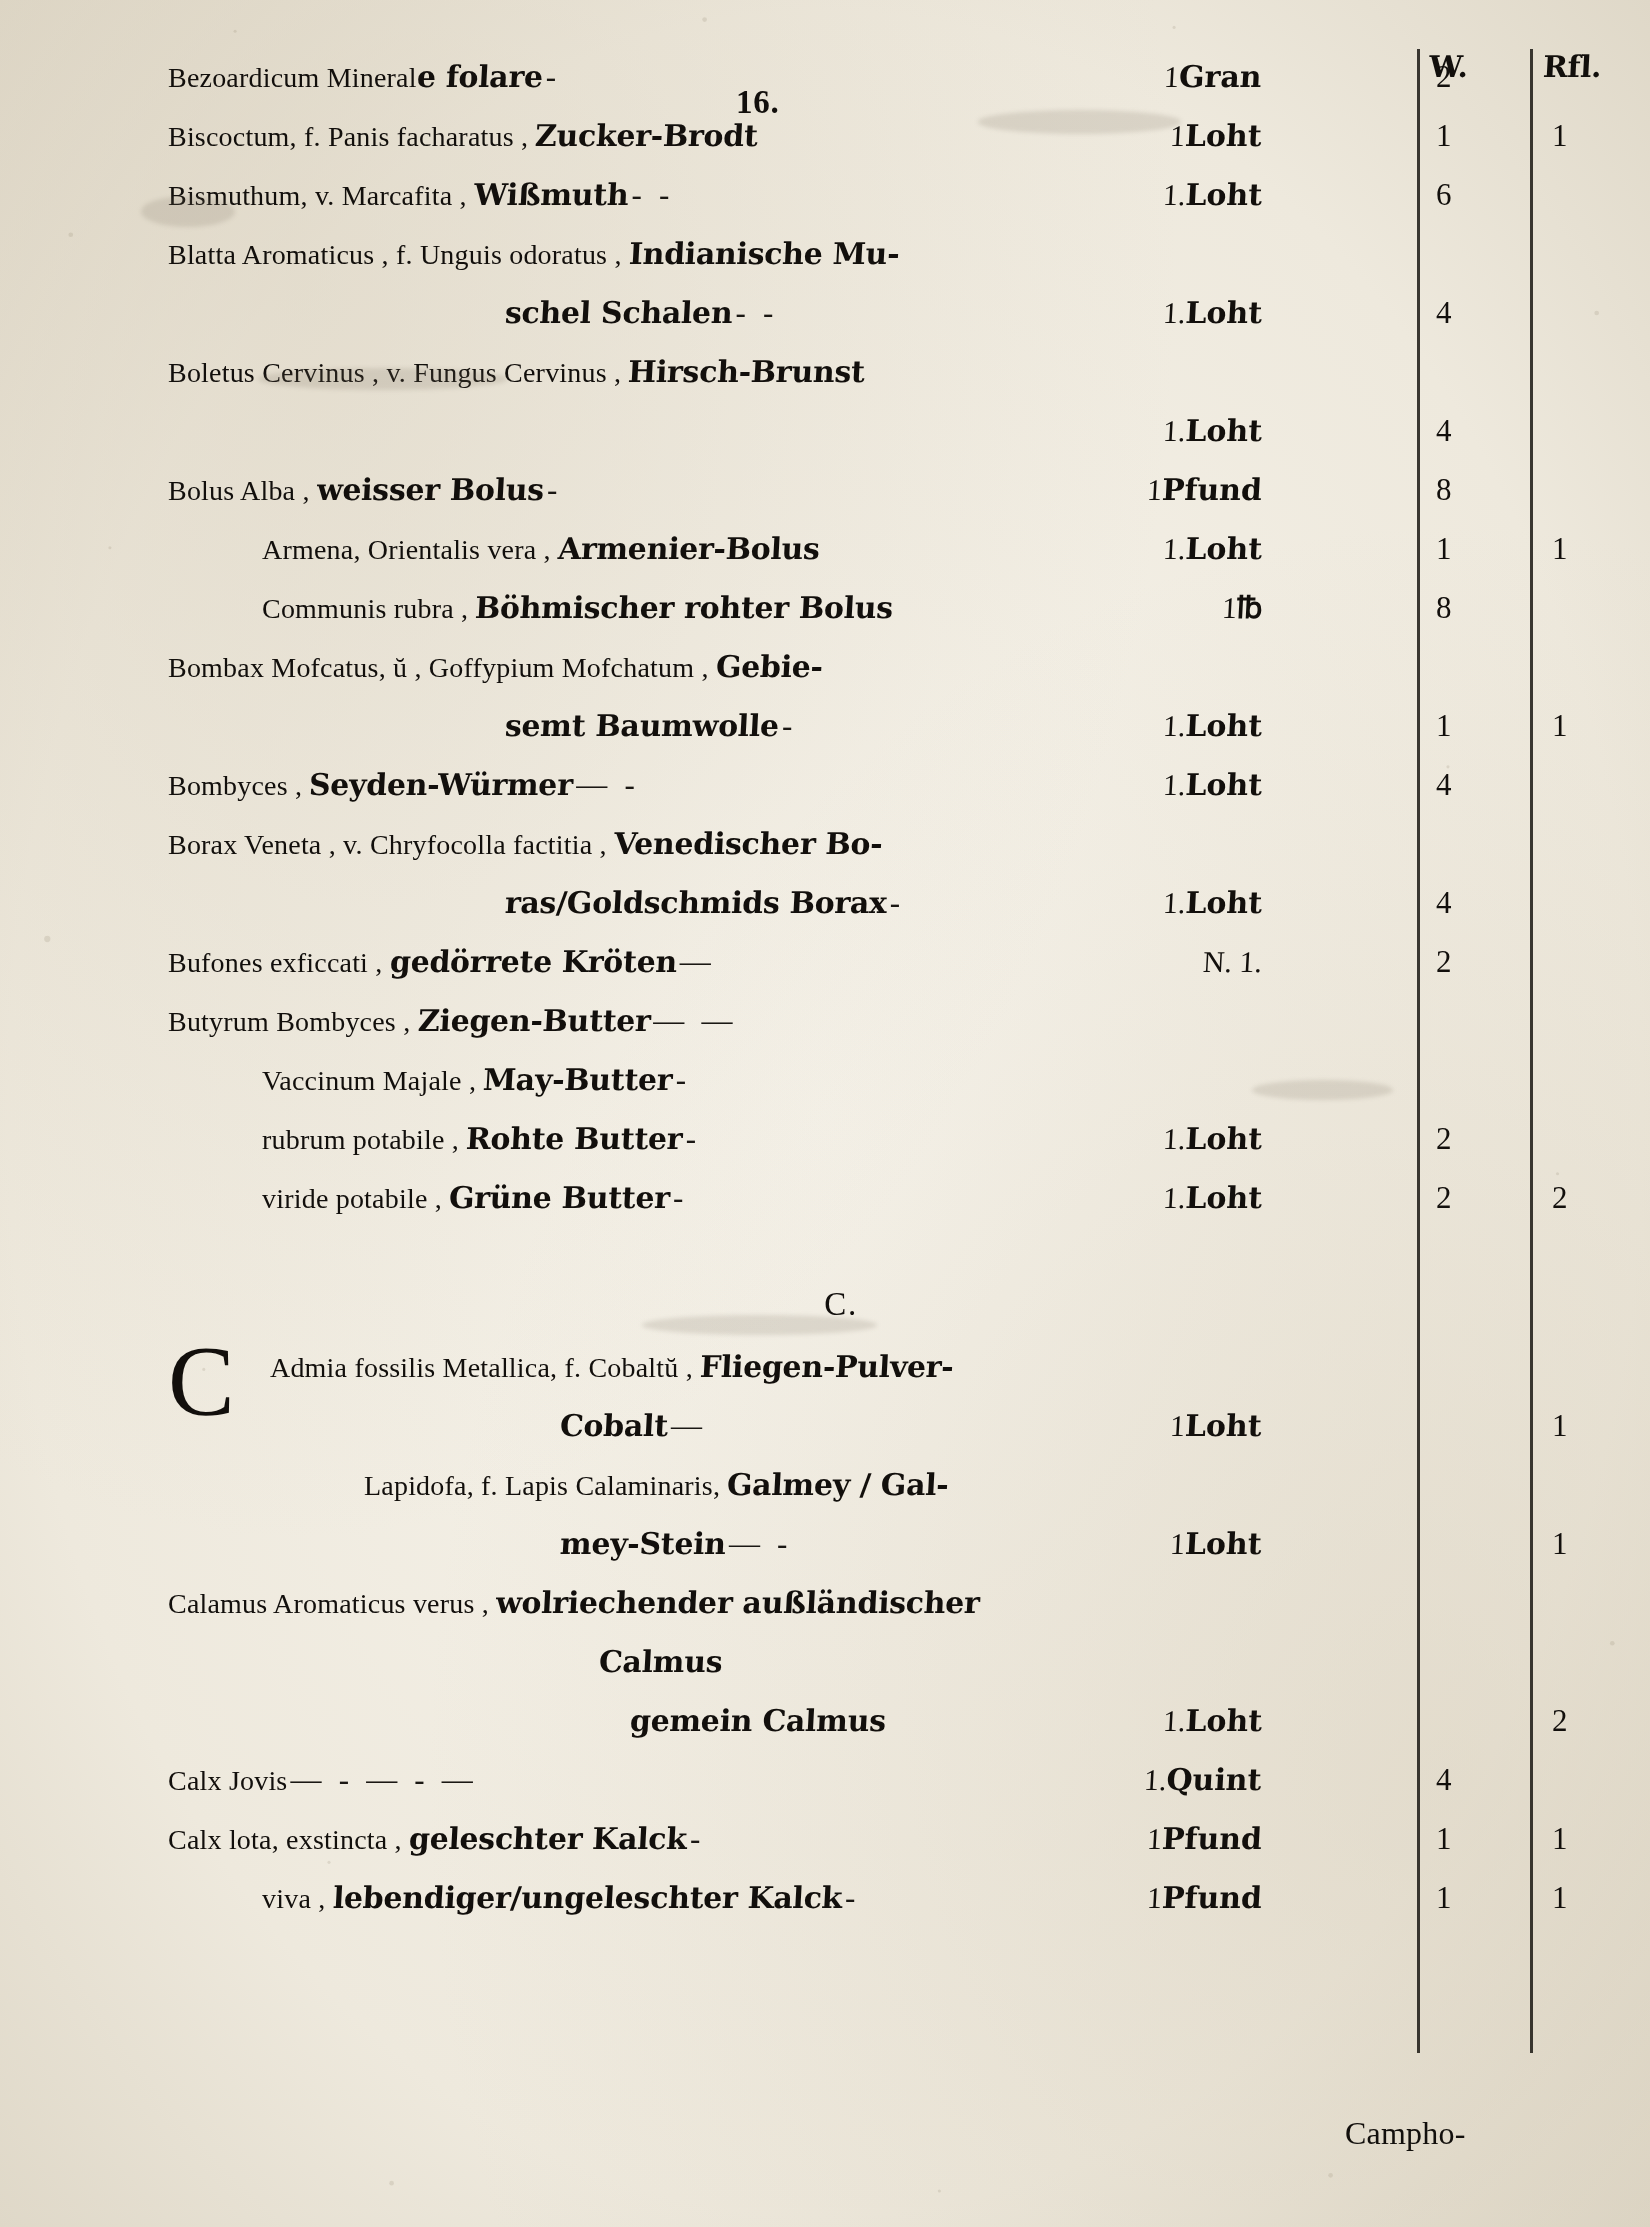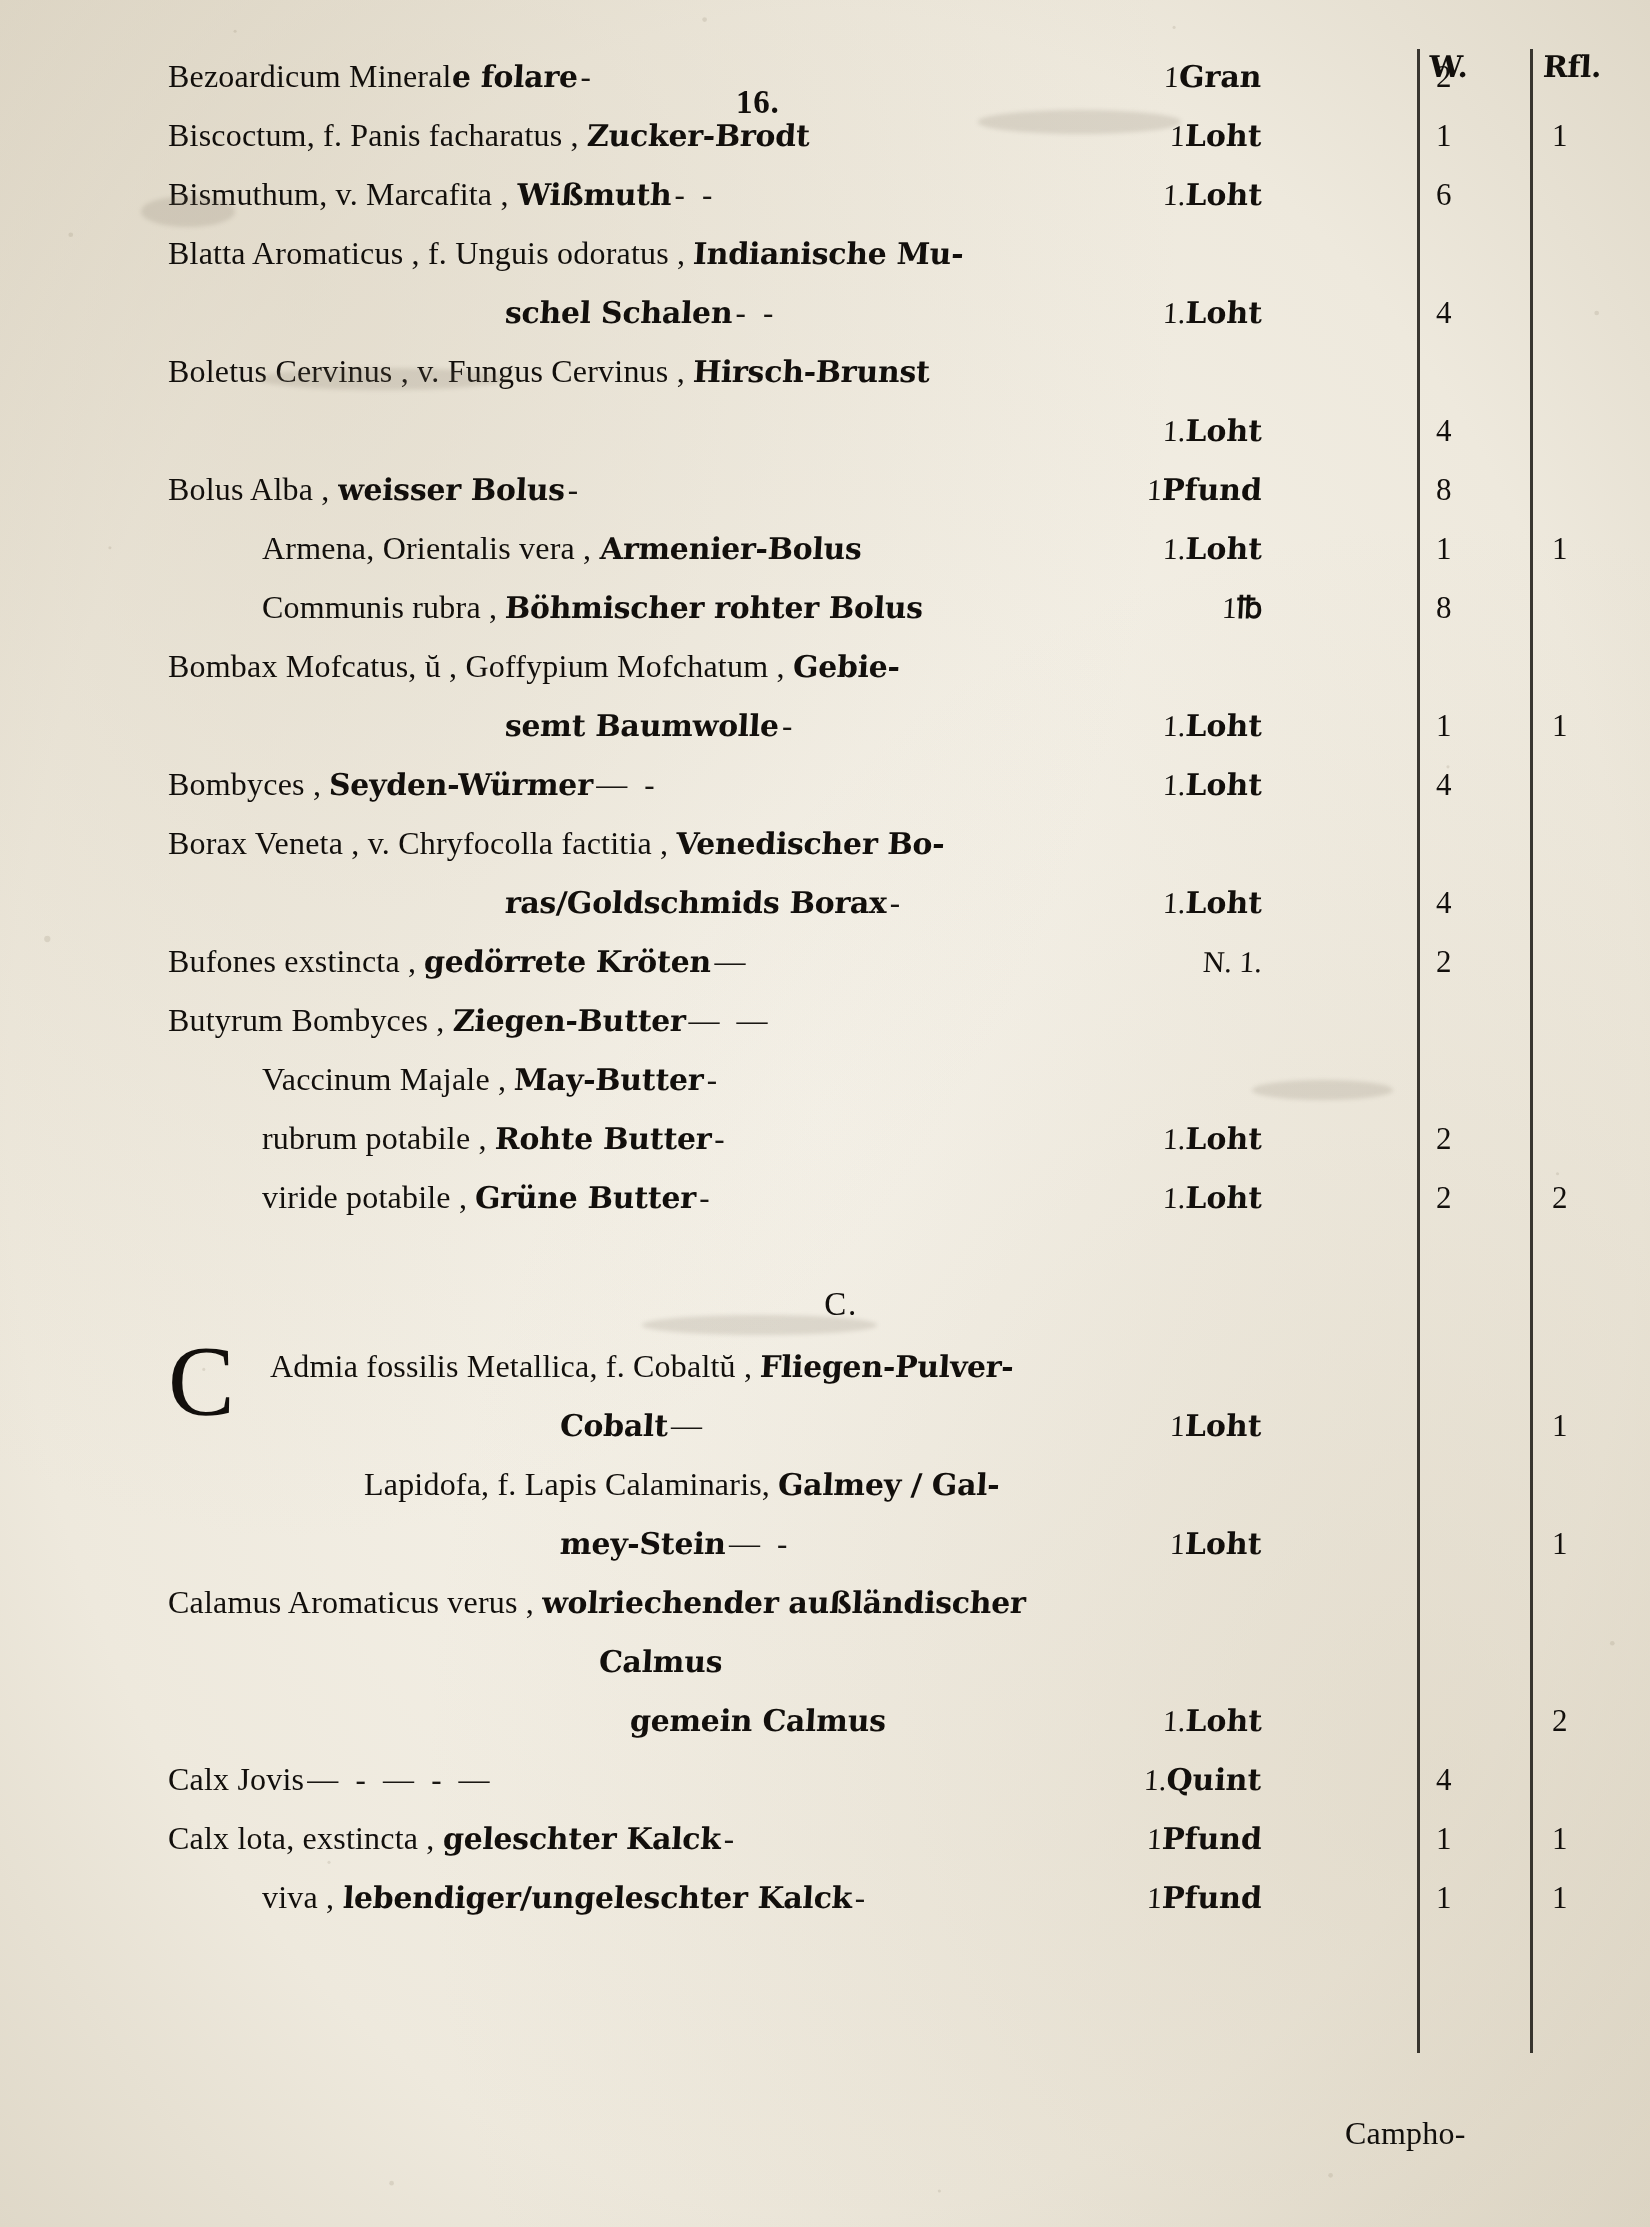--- a/index.html
+++ b/index.html
@@ -82,21 +82,21 @@
 
   
   .line {
     position: relative;
     height: 59px;
     line-height: 59px;
     white-space: nowrap;
   }
   .lat {
     font-family: "Liberation Serif", serif;
-    font-size: 32px;
+    font-size: 28px;
     letter-spacing: 0.2px;
   }
   .ger {
     font-family: "DejaVu Serif", serif;
     font-size: 30px;
     font-weight: bold;
     letter-spacing: -0.3px;
     font-style: normal;
     transform: skewX(-3deg);
     display: inline-block;
@@ -297,21 +297,21 @@
     </div>
     <div class="line indent3">
       <span class="ger">ras/Goldschmids Borax</span>
       <span class="dash">-</span>
       <span class="qty"><span class="num">1.</span><span>Loht</span></span>
       <span class="c1v">4</span>
       <span class="c2v"></span>
     </div>
 
     <div class="line">
-      <span class="lat">Bufones exstincta , </span><span class="ger">gedörrete Kröten</span>
+      <span class="lat">Bufones exficcati , </span><span class="ger">gedörrete Kröten</span>
       <span class="dash">—</span>
       <span class="qty"><span class="num">N. 1.</span><span></span></span>
       <span class="c1v">2</span>
       <span class="c2v"></span>
     </div>
 
     <div class="line">
       <span class="lat">Butyrum Bombyces , </span><span class="ger">Ziegen-Butter</span>
       <span class="dash">— —</span>
       <span class="c1v"></span>

